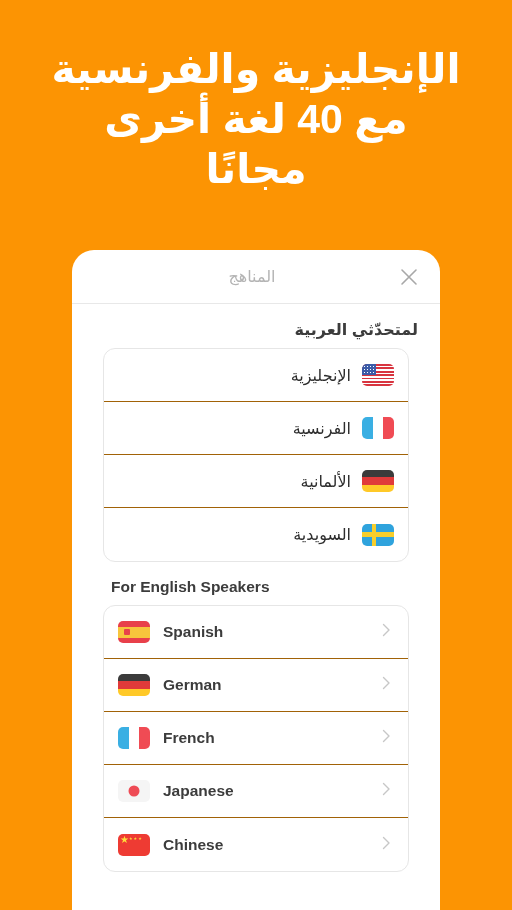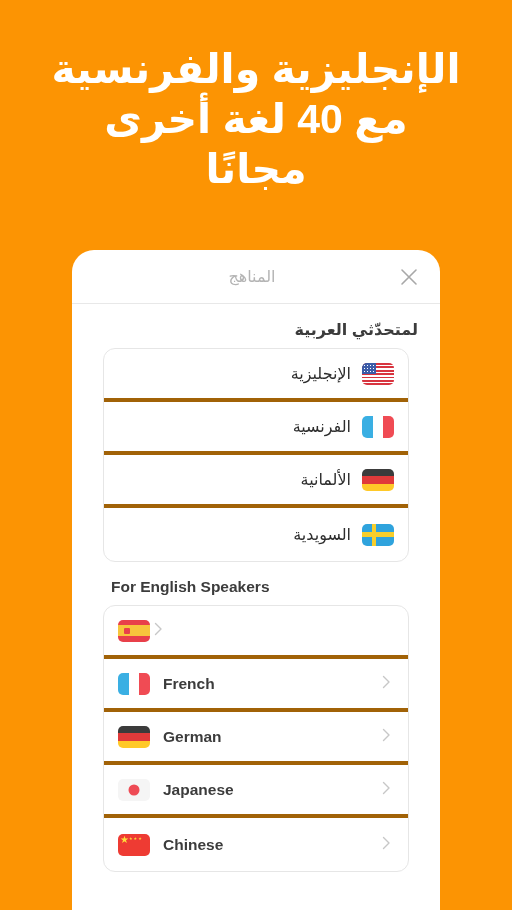--- a/index.html
+++ b/index.html
@@ -99,21 +99,21 @@
     overflow: hidden;
   }
   .list-card.rtl { direction: rtl; }
 
   .row {
     display: flex;
     align-items: center;
     height: 53px;
     padding: 0 14px;
     box-sizing: border-box;
-    border-bottom: 4px solid #a16207;
+    border-bottom: 1px solid #a16207;
     cursor: pointer;
   }
   .row:last-child { border-bottom: none; }
 
   .row-label {
     font-size: 15.5px;
     font-weight: bold;
     color: #3C3C3C;
     flex: 1;
   }
@@ -287,39 +287,40 @@
         </div>
         <div class="row">
           <span class="flag flag-se"></span>
           <span class="row-label">السويدية</span>
         </div>
       </div>
       <div class="section-head ltr">For English Speakers</div>
       <div class="list-card ltr">
         <div class="row">
           <span class="flag flag-es"></span>
+          <span class="row-label">Spanish</span>
+          <span><svg class="chev" viewBox="0 0 16 16" aria-hidden="true">
+              <path d="M5.5 2.5 L11 8 L5.5 13.5" stroke="#9A9A9A" stroke-width="1.4" fill="none" stroke-linecap="round" stroke-linejoin="round"></path>
+            </svg></span>
+        </div>
+        <div class="row">
+          <span class="flag flag-de"></span>
+          <span class="row-label">German</span>
           <span><svg class="chev" viewBox="0 0 16 16" aria-hidden="true">
               <path d="M5.5 2.5 L11 8 L5.5 13.5" stroke="#9A9A9A" stroke-width="1.4" fill="none" stroke-linecap="round" stroke-linejoin="round"></path>
             </svg></span>
         </div>
         <div class="row">
           <span class="flag flag-fr"></span>
           <span class="row-label">French</span>
           <span><svg class="chev" viewBox="0 0 16 16" aria-hidden="true">
               <path d="M5.5 2.5 L11 8 L5.5 13.5" stroke="#9A9A9A" stroke-width="1.4" fill="none" stroke-linecap="round" stroke-linejoin="round"></path>
             </svg></span>
         </div>
         <div class="row">
-          <span class="flag flag-de"></span>
-          <span class="row-label">German</span>
-          <span><svg class="chev" viewBox="0 0 16 16" aria-hidden="true">
-              <path d="M5.5 2.5 L11 8 L5.5 13.5" stroke="#9A9A9A" stroke-width="1.4" fill="none" stroke-linecap="round" stroke-linejoin="round"></path>
-            </svg></span>
-        </div>
-        <div class="row">
           <span class="flag flag-jp"></span>
           <span class="row-label">Japanese</span>
           <span><svg class="chev" viewBox="0 0 16 16" aria-hidden="true">
               <path d="M5.5 2.5 L11 8 L5.5 13.5" stroke="#9A9A9A" stroke-width="1.4" fill="none" stroke-linecap="round" stroke-linejoin="round"></path>
             </svg></span>
         </div>
         <div class="row">
           <span class="flag flag-cn"></span>
           <span class="row-label">Chinese</span>
           <span><svg class="chev" viewBox="0 0 16 16" aria-hidden="true">

